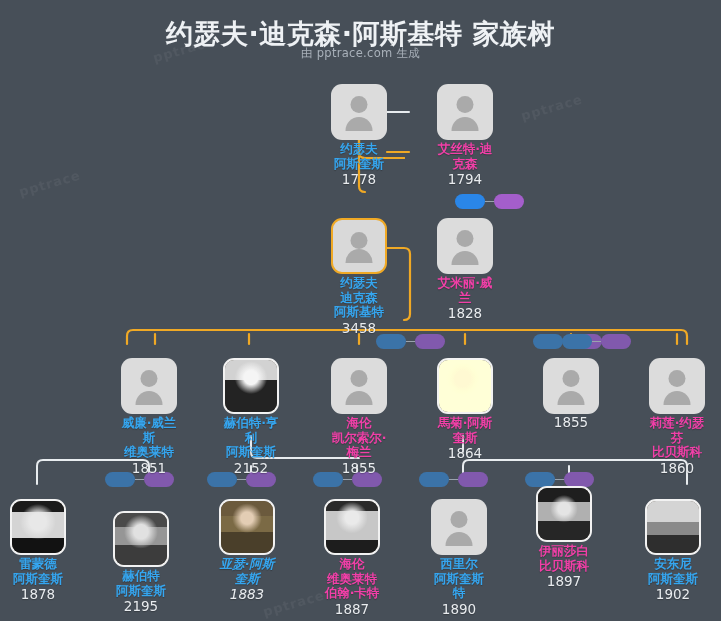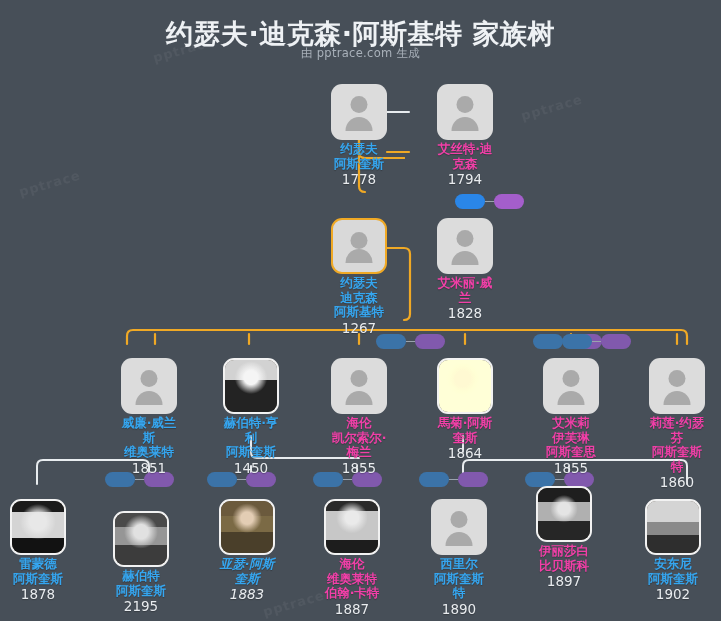--- a/index.html
+++ b/index.html
@@ -201,21 +201,21 @@
         <div class="pyear">1794</div>
       </div>
       <div class="person highlight" style="left: 331px; top: 218px; width: 56px;">
         <div class="avatar">
           <span class="head"></span>
           <span class="body"></span>
         </div>
         <div class="pname male">约瑟夫
 迪克森
 阿斯基特</div>
-        <div class="pyear">1267</div>
+        <div class="pyear">3458</div>
       </div>
       <div class="person" style="left: 437px; top: 218px; width: 56px;">
         <div class="avatar">
           <span class="head"></span>
           <span class="body"></span>
         </div>
         <div class="pname female">艾米丽·威兰</div>
         <div class="pyear">1828</div>
       </div>
       <div class="person" style="left: 121px; top: 358px; width: 56px;">
@@ -226,21 +226,21 @@
         <div class="pname male">威廉·威兰斯
 维奥莱特</div>
         <div class="pyear">1851</div>
       </div>
       <div class="person photo" style="left: 223px; top: 358px; width: 56px;">
         <div class="avatar">
           <span class="ph ph-hh"></span>
         </div>
         <div class="pname male">赫伯特·亨利
 阿斯奎斯</div>
-        <div class="pyear">1450</div>
+        <div class="pyear">2152</div>
       </div>
       <div class="person" style="left: 331px; top: 358px; width: 56px;">
         <div class="avatar">
           <span class="head"></span>
           <span class="body"></span>
         </div>
         <div class="pname female">海伦
 凯尔索尔·梅兰</div>
         <div class="pyear">1855</div>
       </div>
@@ -249,32 +249,29 @@
           <span class="ph ph-margot"></span>
         </div>
         <div class="pname female">馬菊·阿斯奎斯</div>
         <div class="pyear">1864</div>
       </div>
       <div class="person" style="left: 543px; top: 358px; width: 56px;">
         <div class="avatar">
           <span class="head"></span>
           <span class="body"></span>
         </div>
-        <div class="pname female">艾米莉
-伊芙琳
-阿斯奎思</div>
         <div class="pyear">1855</div>
       </div>
       <div class="person" style="left: 649px; top: 358px; width: 56px;">
         <div class="avatar">
           <span class="head"></span>
           <span class="body"></span>
         </div>
         <div class="pname female">莉莲·约瑟芬
-阿斯奎斯特</div>
+比贝斯科</div>
         <div class="pyear">1860</div>
       </div>
       <div class="person photo" style="left: 10px; top: 499px; width: 56px;">
         <div class="avatar">
           <span class="ph ph-ray"></span>
         </div>
         <div class="pname male">雷蒙德
 阿斯奎斯</div>
         <div class="pyear">1878</div>
       </div>

